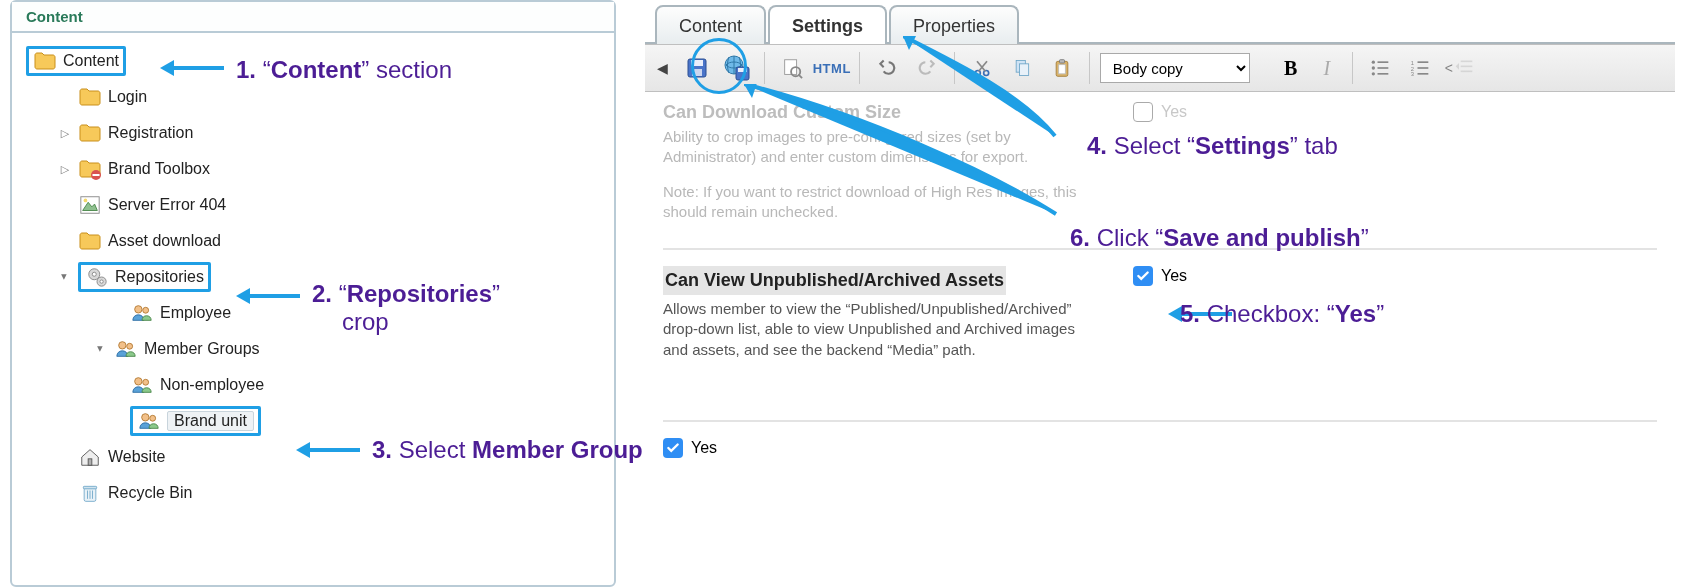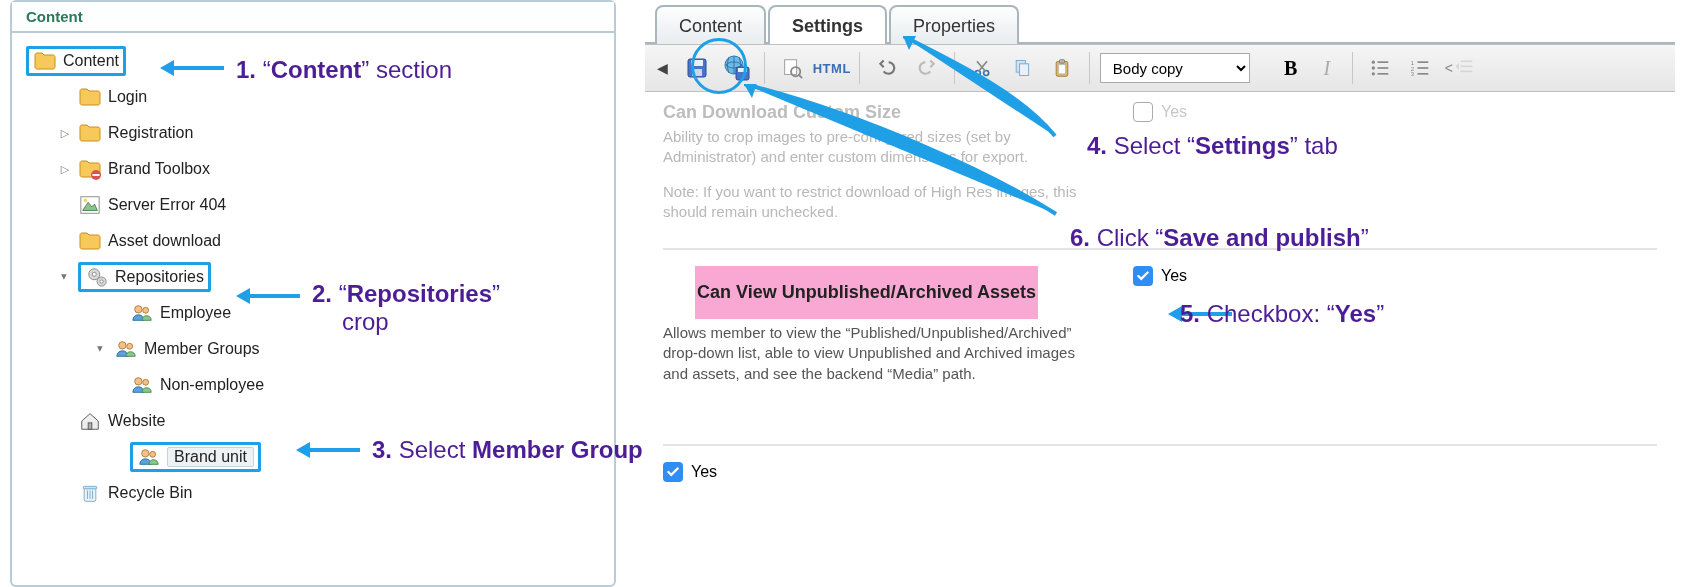--- a/index.html
+++ b/index.html
@@ -139,21 +139,21 @@
   .tb-italic { font-family: Georgia, serif; font-style: italic; font-size: 20px; width:30px; text-align:center; cursor:pointer; color:#aaa; }
   .tb-html { font-family: Arial; font-weight:bold; color:#3a6fb7; font-size:13px; letter-spacing:0.5px; }
   
   .content-area {
     padding: 10px 18px 0 18px;
   }
   .faded { color: #b8b8b8; }
   .setting-block { margin-bottom: 26px; }
   .setting-title { font-size: 18px; font-weight: bold; color: #bdbdbd; }
   .setting-title.dark { color: #222; }
-  .setting-title.hl { background:#f9a8d4; display:inline-block; padding:16px 2px;margin-left:32px; }
+  .setting-title.hl { background:#e5e5e5; display:inline-block; padding:4px 2px; }
   .setting-desc { color:#b8b8b8; font-size:15px; max-width:420px; line-height:1.35; margin-top:4px; }
   .setting-desc.dark { color:#555; }
   .setting-note { color:#b8b8b8; font-size:15px; max-width:420px; line-height:1.35; margin-top:14px; }
   .setting-row { display:flex; align-items:flex-start; gap:40px; }
   .yes-wrap { display:flex; align-items:center; gap:8px; font-size:16px; }
   .chk {
     width:20px; height:20px; border-radius:4px;
     background:#2f8ef4; display:inline-flex; align-items:center; justify-content:center;
   }
   .chk.off { background:#fff; border:1px solid #aaa; }
@@ -284,43 +284,43 @@
         <svg viewBox="0 0 24 24" width="22" height="22">
             <circle cx="8" cy="8" r="4" fill="#f2c089" stroke="#b47b34"></circle>
             <path d="M2 20c0-4 3-6 6-6s6 2 6 6z" fill="#5aa2d8" stroke="#2f6fa5"></path>
             <circle cx="16" cy="9" r="3.2" fill="#f2c089" stroke="#b47b34"></circle>
             <path d="M12 20c0-3 2-5 5-5s5 2 5 5z" fill="#8bc98b" stroke="#4a874a"></path>
           </svg>
       </span>
       <span class="tree-label">Non-employee</span>
     </div>
 
-    <div class="tree-row indent1">
-      <span class="expander"></span>
-      <span class="tree-icon">
-        <svg viewBox="0 0 24 24" width="22" height="22">
-            <path d="M3 12 L12 4 L21 12 V21 H3 Z" fill="#eee" stroke="#555"></path>
-            <rect x="10" y="14" width="4" height="7" fill="#b0b0b0" stroke="#555"></rect>
-          </svg>
-      </span>
-      <span class="tree-label">Website</span>
-    </div>
-
     <div class="tree-row indent3">
       <span class="box-blue-tight">
         <span class="tree-icon">
           <svg viewBox="0 0 24 24" width="22" height="22">
               <circle cx="8" cy="8" r="4" fill="#f2c089" stroke="#b47b34"></circle>
               <path d="M2 20c0-4 3-6 6-6s6 2 6 6z" fill="#5aa2d8" stroke="#2f6fa5"></path>
               <circle cx="16" cy="9" r="3.2" fill="#f2c089" stroke="#b47b34"></circle>
               <path d="M12 20c0-3 2-5 5-5s5 2 5 5z" fill="#8bc98b" stroke="#4a874a"></path>
             </svg>
         </span>
         <span class="tree-label sel-label">Brand unit</span>
       </span>
+    </div>
+
+    <div class="tree-row indent1">
+      <span class="expander"></span>
+      <span class="tree-icon">
+        <svg viewBox="0 0 24 24" width="22" height="22">
+            <path d="M3 12 L12 4 L21 12 V21 H3 Z" fill="#eee" stroke="#555"></path>
+            <rect x="10" y="14" width="4" height="7" fill="#b0b0b0" stroke="#555"></rect>
+          </svg>
+      </span>
+      <span class="tree-label">Website</span>
     </div>
 
     <div class="tree-row indent1">
       <span class="expander"></span>
       <span class="tree-icon">
         <svg viewBox="0 0 24 24" width="20" height="22">
             <rect x="5" y="6" width="14" height="16" rx="2" fill="#e8f1f7" stroke="#6aa3c6"></rect>
             <rect x="4" y="4" width="16" height="3" rx="1" fill="#cfe3ef" stroke="#6aa3c6"></rect>
             <line x1="9" y1="9" x2="9" y2="19" stroke="#6aa3c6"></line>
             <line x1="12" y1="9" x2="12" y2="19" stroke="#6aa3c6"></line>

